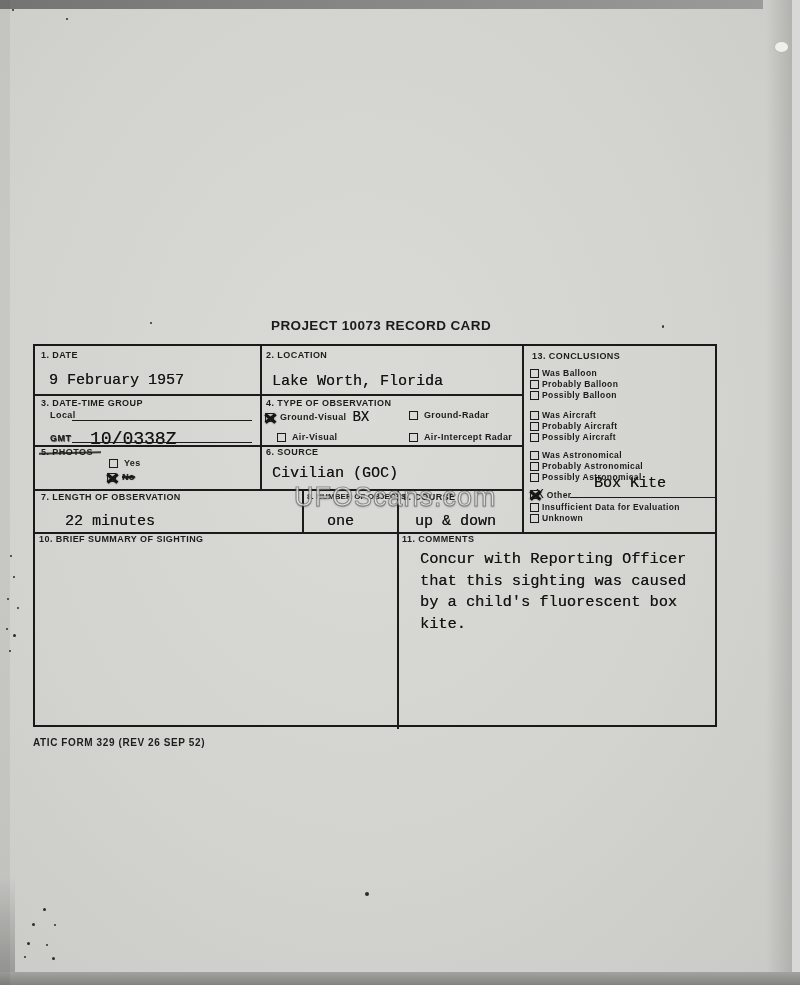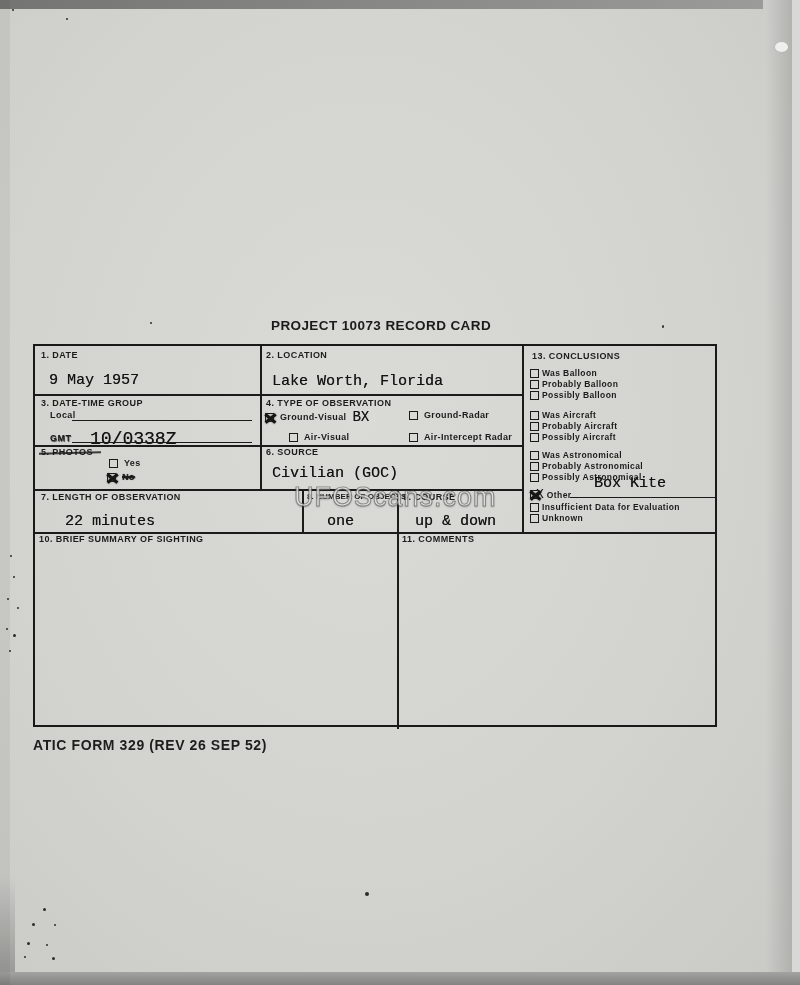--- a/index.html
+++ b/index.html
@@ -46,21 +46,21 @@
   .struck{text-decoration:line-through;text-decoration-thickness:2px;text-shadow:.4px .4px .8px rgba(15,15,15,.75);}
   .strike-line{position:absolute;height:1.8px;background:rgba(20,20,18,.8);transform:rotate(-1.5deg);}
 
   .fill-line{position:absolute;height:1.3px;background:#1b1b19;}
 
   
   .concl{position:absolute;left:487px;top:0;width:197px;height:186px;}
   .crow{position:absolute;display:flex;align-items:center;gap:3px;left:8px;}
   .clabel{font-weight:bold;font-size:8.5px;letter-spacing:.4px;color:#1c1c1a;white-space:nowrap;}
 
-  .footer{position:absolute;left:33px;top:737px;font-weight:bold;font-size:14px;letter-spacing:.6px;color:#1d1d1b;}
+  .footer{position:absolute;left:33px;top:737px;font-weight:bold;font-size:10px;letter-spacing:.6px;color:#1d1d1b;}
 
   .watermark{position:absolute;left:294px;top:482px;font-weight:normal;font-size:27px;letter-spacing:1px;
              color:rgba(248,248,246,.72);-webkit-text-stroke:1.1px rgba(75,75,73,.55);
              text-shadow:0 1px 2px rgba(60,60,58,.45);z-index:5;}
 </style>
 </head>
 <body>
 
 <div id="page">
 
@@ -100,21 +100,21 @@
     <div class="hline" style="top:48px;left:0;width:487px"></div>
     <div class="hline" style="top:99px;left:0;width:487px"></div>
     <div class="hline" style="top:143px;left:0;width:487px"></div>
     <div class="hline" style="top:186px;left:0;width:680px"></div>
     <div class="vline" style="left:225px;top:0;height:143px"></div>
     <div class="vline" style="left:487px;top:0;height:186px"></div>
     <div class="vline" style="left:267px;top:143px;height:43px"></div>
     <div class="vline" style="left:362px;top:143px;height:240px"></div>
 
     <div class="label" style="left:6px;top:4px">1. DATE</div>
-    <div class="mono" style="left:14px;top:26px">9 May 1957</div>
+    <div class="mono" style="left:14px;top:26px">9 February 1957</div>
 
     <div class="label" style="left:231px;top:4px">2. LOCATION</div>
     <div class="mono" style="left:237px;top:27px">Lake Worth, Florida</div>
 
     <div class="label" style="left:6px;top:52px">3. DATE-TIME GROUP</div>
     <div class="label" style="left:15px;top:64px">Local</div>
     <div class="fill-line" style="left:37px;top:74px;width:180px"></div>
     <div class="label" style="left:15px;top:87px;text-shadow:.5px .5px .7px rgba(15,15,15,.7)">GMT</div>
     <div class="mono mono-sm" style="left:55px;top:83px">10/0338Z</div>
     <div class="fill-line" style="left:37px;top:96px;width:180px"></div>
@@ -122,21 +122,21 @@
     <div class="label" style="left:231px;top:52px">4. TYPE OF OBSERVATION</div>
     <div class="opt" style="left:230px;top:63px">
       <span class="cb x heavy"></span>
       <span class="olabel">Ground-Visual</span>
       <span class="suffix">BX</span>
     </div>
     <div class="opt" style="left:374px;top:64px">
       <span class="cb"></span>
       <span class="olabel">Ground-Radar</span>
     </div>
-    <div class="opt" style="left:254px;top:86px">
+    <div class="opt" style="left:242px;top:86px">
       <span class="cb"></span>
       <span class="olabel">Air-Visual</span>
     </div>
     <div class="opt" style="left:374px;top:86px">
       <span class="cb"></span>
       <span class="olabel">Air-Intercept Radar</span>
     </div>
 
     <div class="label" style="left:6px;top:101px">5. PHOTOS</div>
     <div class="strike-line" style="left:4px;top:106px;width:62px"></div>
@@ -217,17 +217,21 @@
         </div>
       <div class="crow" style="top:167px">
         <span class="cb"></span>
         <span class="clabel">Unknown</span>
         </div>
     </div>
 
     <div class="label" style="left:4px;top:188px">10. BRIEF SUMMARY OF SIGHTING</div>
 
     <div class="label" style="left:367px;top:188px">11. COMMENTS</div>
+    <div class="block" style="left:385px;top:203px;width:292px">Concur with Reporting Officer
+that this sighting was caused
+by a child's fluorescent box
+kite.</div>
   </div>
 
   <div class="footer">ATIC FORM 329 (REV 26 SEP 52)</div>
 
 </div>
 
 </body></html>

